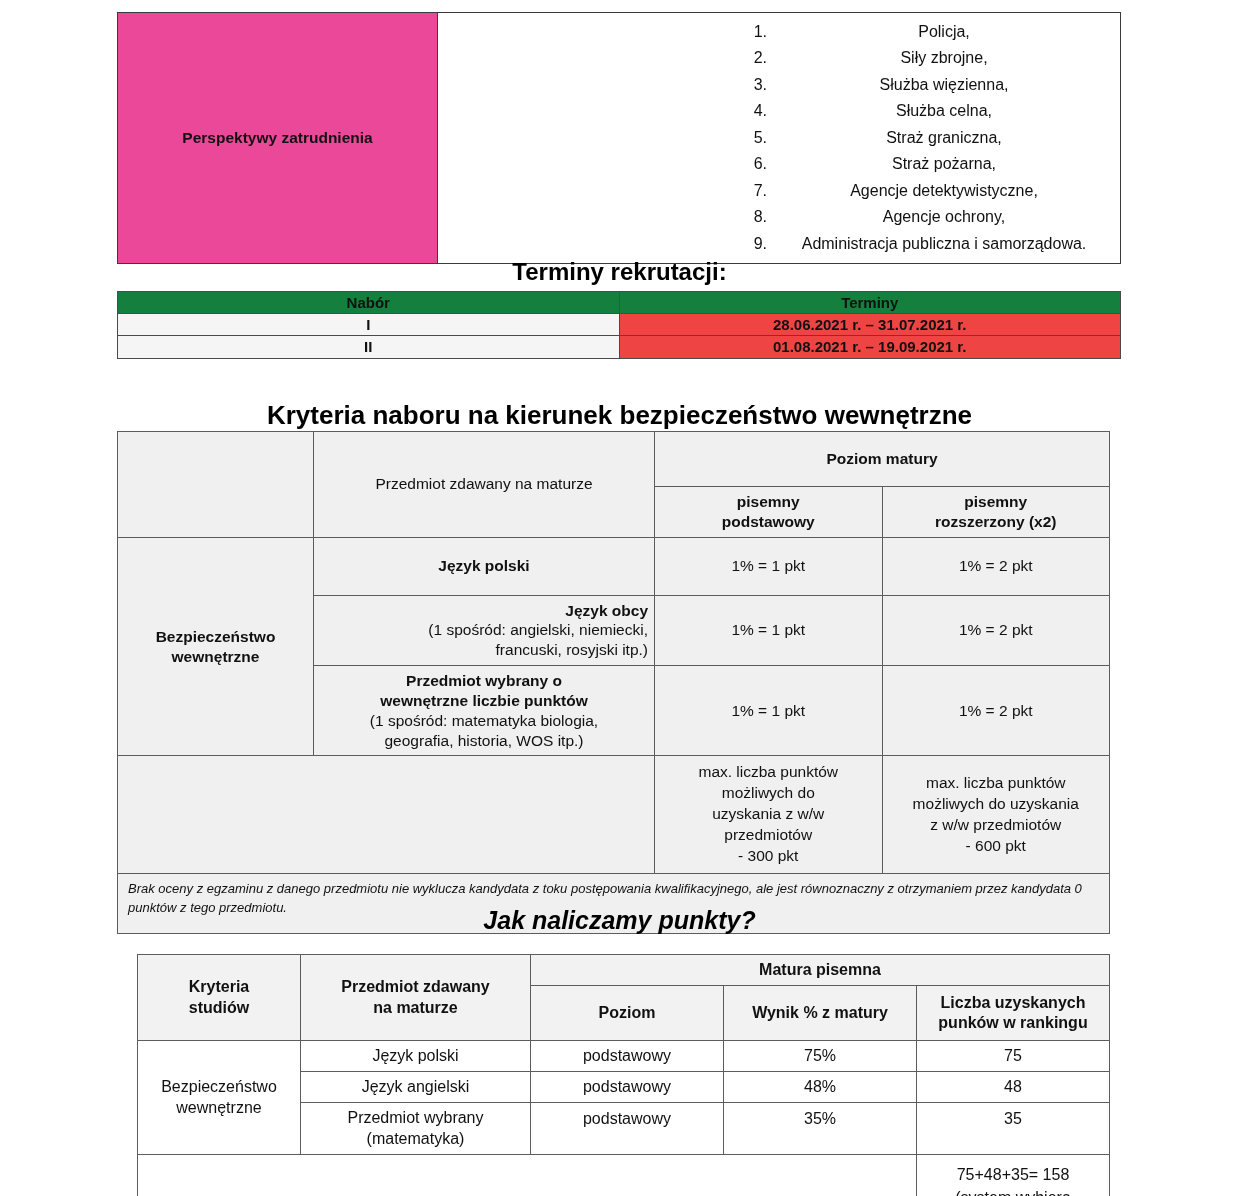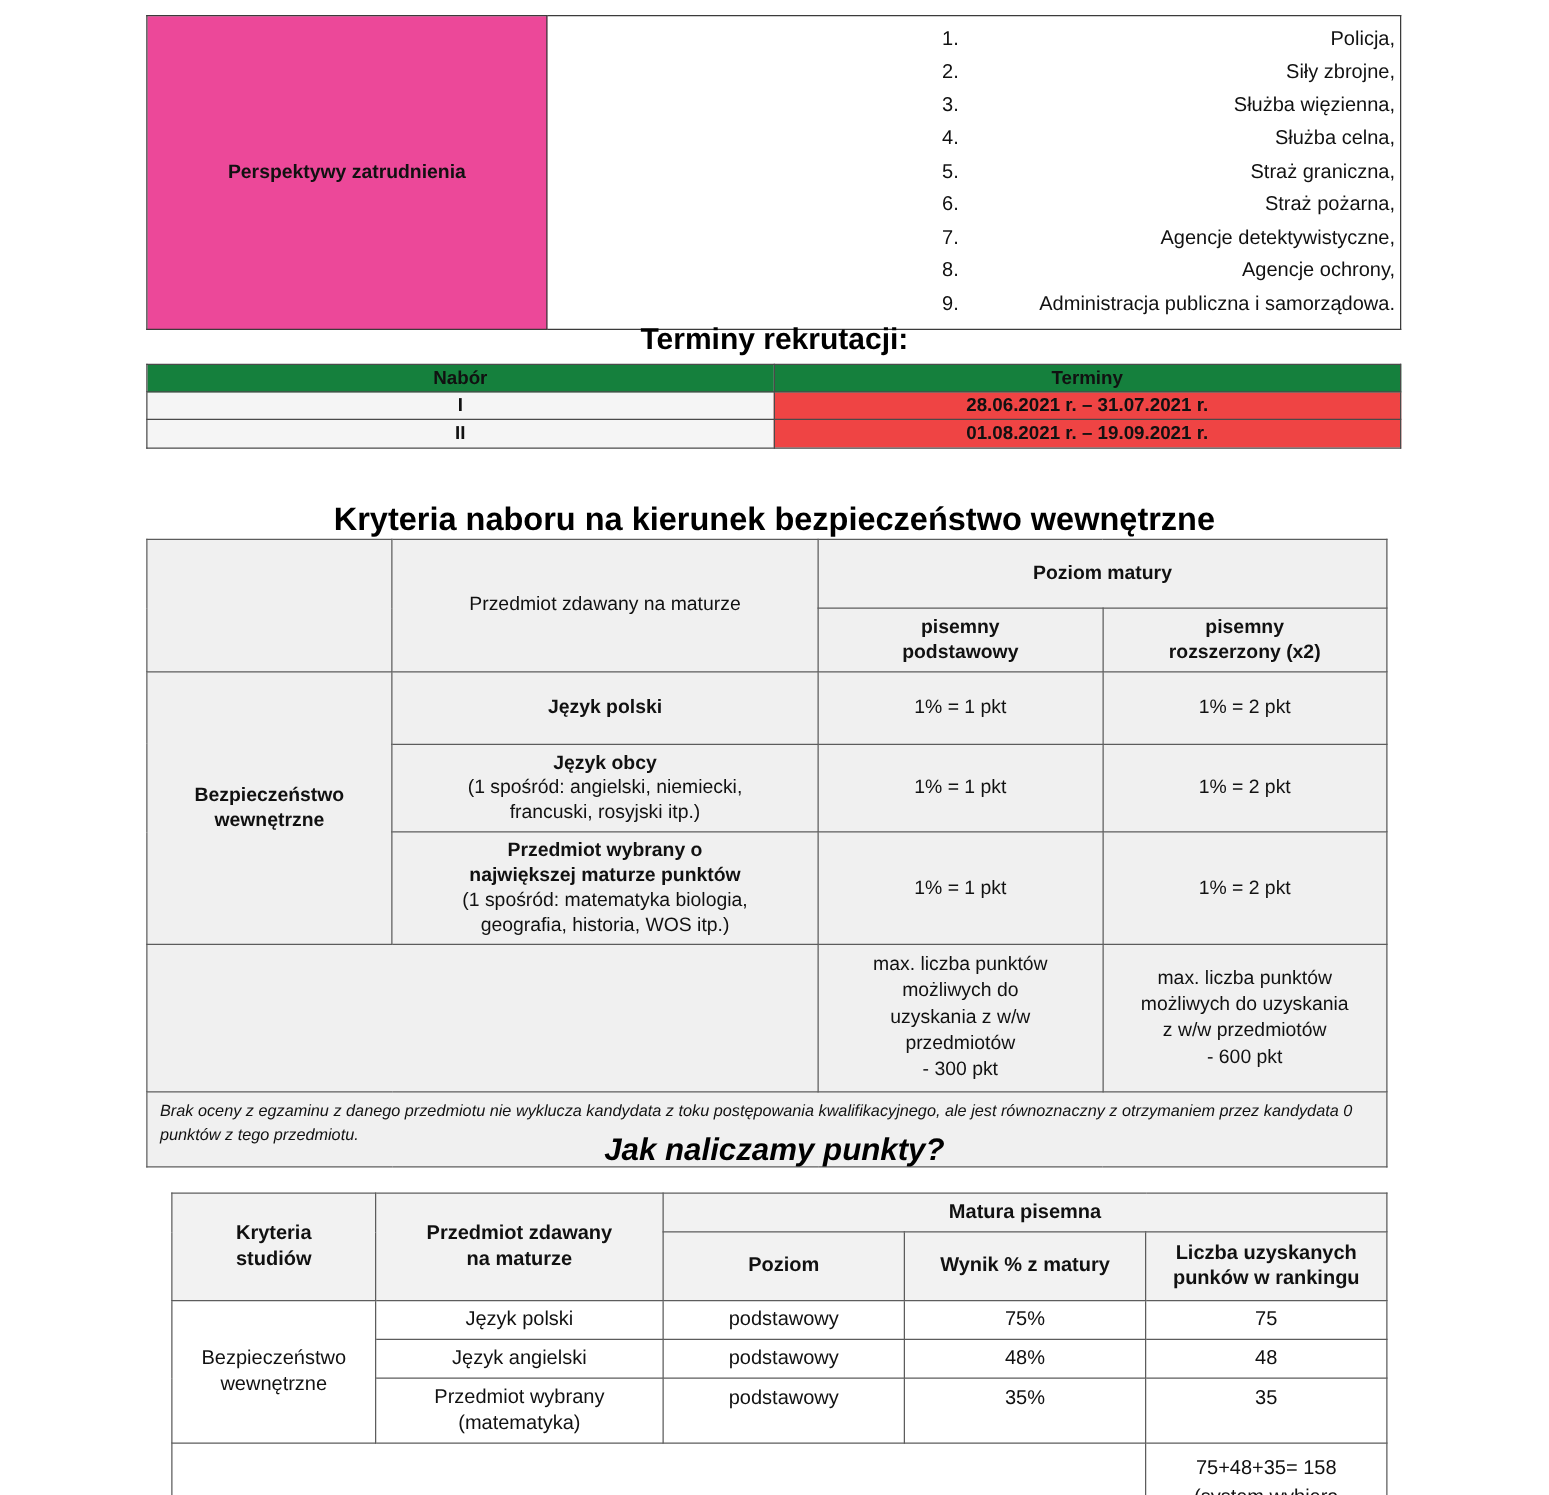--- a/index.html
+++ b/index.html
@@ -49,21 +49,21 @@
   }
   #tbl-perspektywy td.label {
     width: 307px;
     font-weight: bold;
     font-size: 15.5px;
     background: #ec4899;
     text-align: center;
   }
   #tbl-perspektywy td.listcell {
     background: #ffffff;
-    text-align: right;
+    text-align: center;
     padding: 6px 4px 6px 4px;
   }
   ol.joblist {
     margin: 0;
     padding: 0 0 0 0;
     list-style: none;
     counter-reset: jl;
   }
   ol.joblist li {
     counter-increment: jl;
@@ -256,33 +256,33 @@
       <td class="kierunek" rowspan="3">
         <span>Bezpieczeństwo</span><br>
         <span>wewnętrzne</span>
       </td>
       <td class="subject b" style="height:47px;">Język polski</td>
       <td class="lvl">1% = 1 pkt</td>
       <td class="lvl">1% = 2 pkt</td>
     </tr>
 
     <tr>
-      <td class="subject" style="height:56px;">
+      <td class="subject" style="height:56px;text-align:right;">
         <span class="b">Język obcy</span><br>
         <span class="sub">(1 spośród: angielski, niemiecki,</span><br>
         <span class="sub">francuski, rosyjski itp.)</span>
       </td>
       <td class="lvl">1% = 1 pkt</td>
       <td class="lvl">1% = 2 pkt</td>
     </tr>
 
     <tr>
       <td class="subject" style="height:76px;">
         <span class="b">Przedmiot wybrany o</span><br>
-        <span class="b">największej maturze punktów</span><br>
+        <span class="b">wewnętrzne liczbie punktów</span><br>
         <span class="sub">(1 spośród: matematyka biologia,</span><br>
         <span class="sub">geografia, historia, WOS itp.)</span>
       </td>
       <td class="lvl">1% = 1 pkt</td>
       <td class="lvl">1% = 2 pkt</td>
     </tr>
 
     <tr>
       <td colspan="2"></td>
       <td class="lvl maxpts" style="white-space:pre-line; height:98px;">max. liczba punktów

